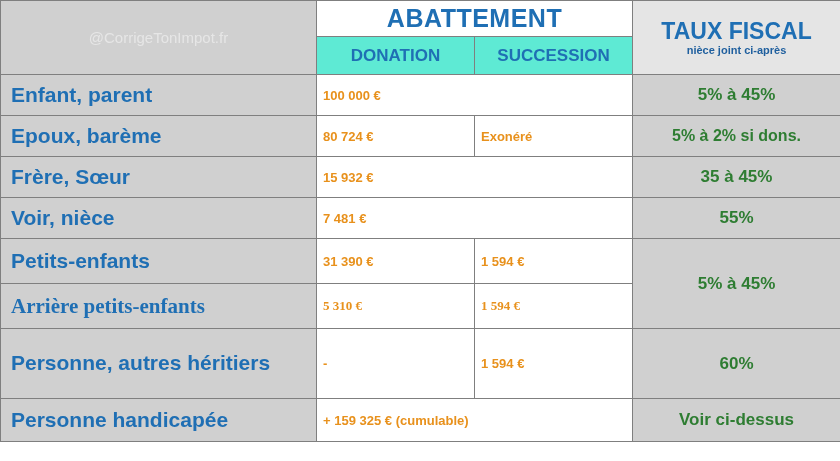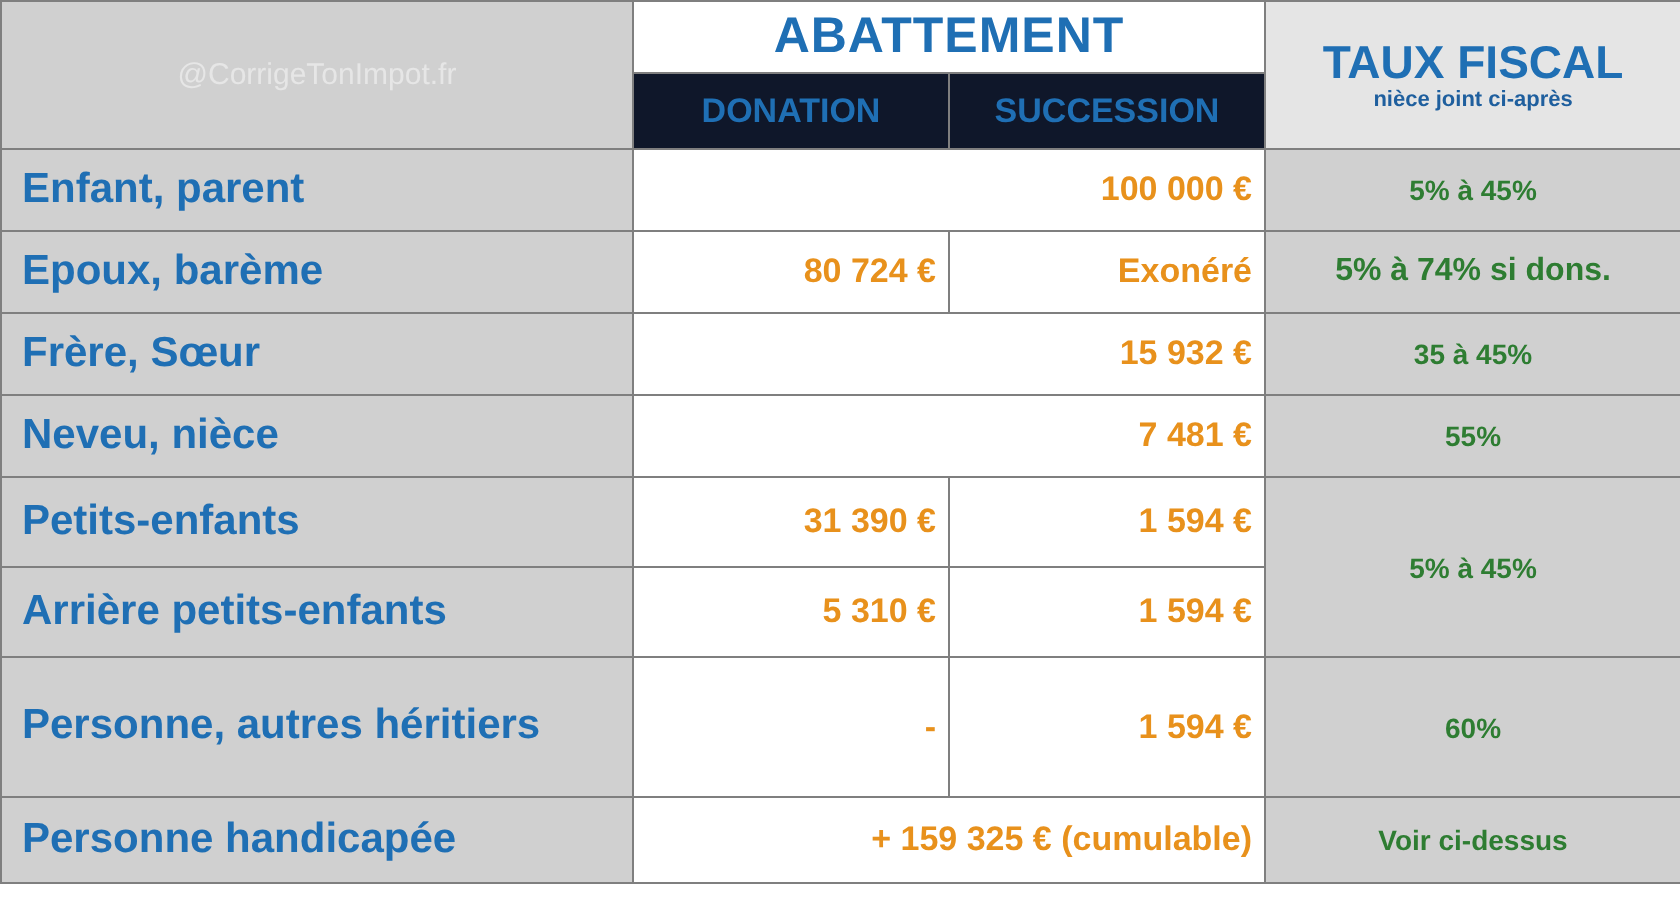--- a/index.html
+++ b/index.html
@@ -60,47 +60,47 @@
     font-weight: bold;
     color: #1f5f9e;
     margin-top: 2px;
     letter-spacing: 0;
   }
   .head-sub {
     text-align: center;
     color: #1f6fb4;
     font-weight: bold;
     font-size: 17px;
-    background: #0f172a;
+    background: #5eead4;
   }
   .watermark {
     background: #d0d0d0;
     text-align: center;
     color: #e6e6e6;
     font-size: 15px;
     font-weight: normal;
   }
   .row-label {
     color: #1f6fb4;
     font-weight: bold;
     font-size: 21px;
     padding-left: 10px !important;
     line-height: 1.15;
   }
   .amount {
-    text-align: right;
+    text-align: left;
     color: #e8911c;
     font-weight: bold;
-    font-size: 17px;
+    font-size: 13px;
   }
   .rate {
     text-align: center;
     color: #2e7d32;
     font-weight: bold;
-    font-size: 14px;
+    font-size: 17px;
   }
   .rate-small {
     font-size: 16px;
   }
 </style>
 </head>
 <body>
 
 <div class="sheet">
   <table class="tax-table">
@@ -128,43 +128,43 @@
       <tr style="height:41px;">
         <td class="grey row-label">Enfant, parent</td>
         <td class="white amount" colspan="2">100 000 €</td>
         <td class="grey rate">5% à 45%</td>
       </tr>
 
       <tr style="height:41px;">
         <td class="grey row-label">Epoux, barème</td>
         <td class="white amount">80 724 €</td>
         <td class="white amount">Exonéré</td>
-        <td class="grey rate rate-small">5% à 74% si dons.</td>
+        <td class="grey rate rate-small">5% à 2% si dons.</td>
       </tr>
 
       <tr style="height:41px;">
         <td class="grey row-label">Frère, Sœur</td>
         <td class="white amount" colspan="2">15 932 €</td>
         <td class="grey rate">35 à 45%</td>
       </tr>
 
       <tr style="height:41px;">
-        <td class="grey row-label">Neveu, nièce</td>
+        <td class="grey row-label">Voir, nièce</td>
         <td class="white amount" colspan="2">7 481 €</td>
         <td class="grey rate">55%</td>
       </tr>
 
       <tr style="height:45px;">
         <td class="grey row-label">Petits-enfants</td>
         <td class="white amount">31 390 €</td>
         <td class="white amount">1 594 €</td>
         <td class="grey rate" rowspan="2">5% à 45%</td>
       </tr>
 
-      <tr style="height:45px;">
+      <tr style="height:45px;font-family:Liberation Serif, serif;">
         <td class="grey row-label">Arrière petits-enfants</td>
         <td class="white amount">5 310 €</td>
         <td class="white amount">1 594 €</td>
       </tr>
 
       <tr style="height:70px;">
         <td class="grey row-label">Personne, autres héritiers</td>
         <td class="white amount">-</td>
         <td class="white amount">1 594 €</td>
         <td class="grey rate">60%</td>

